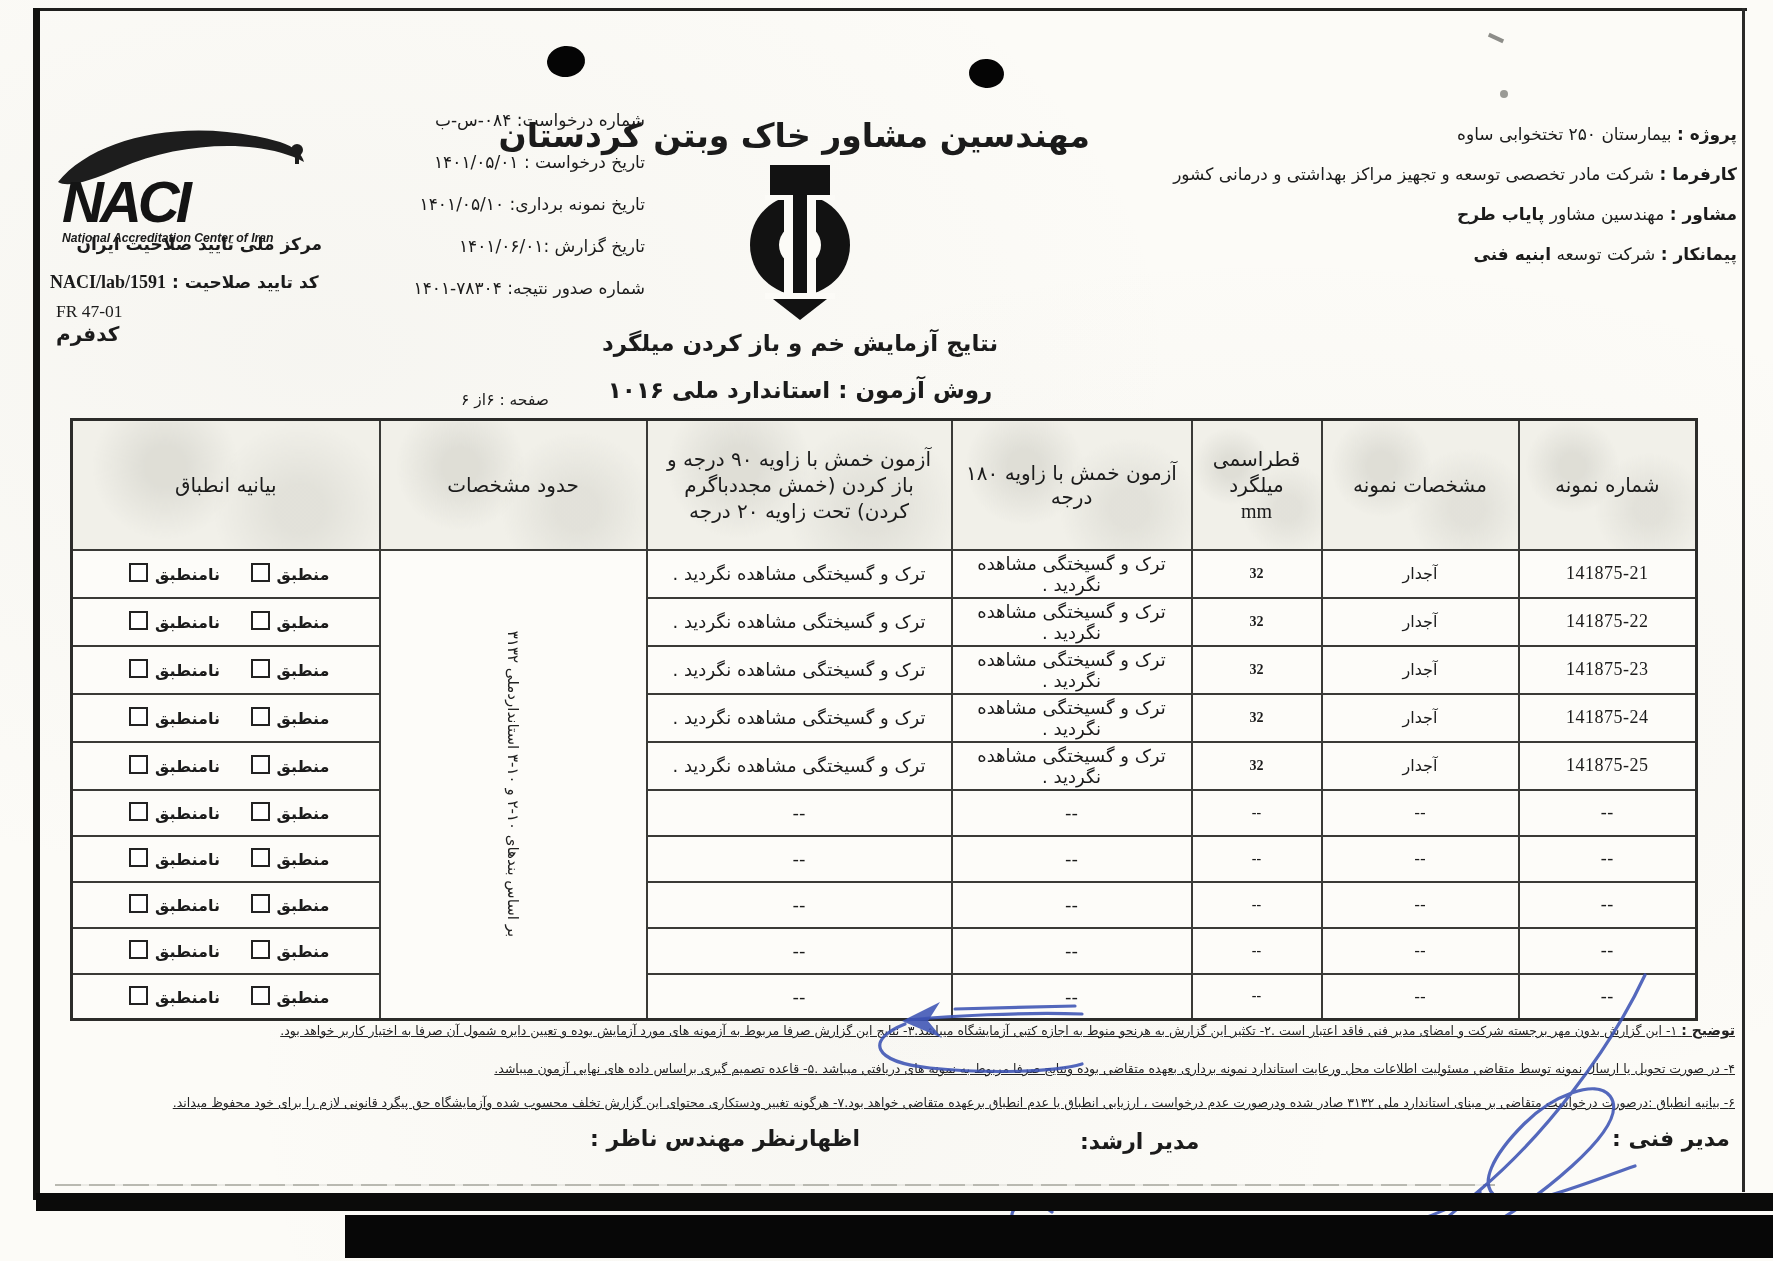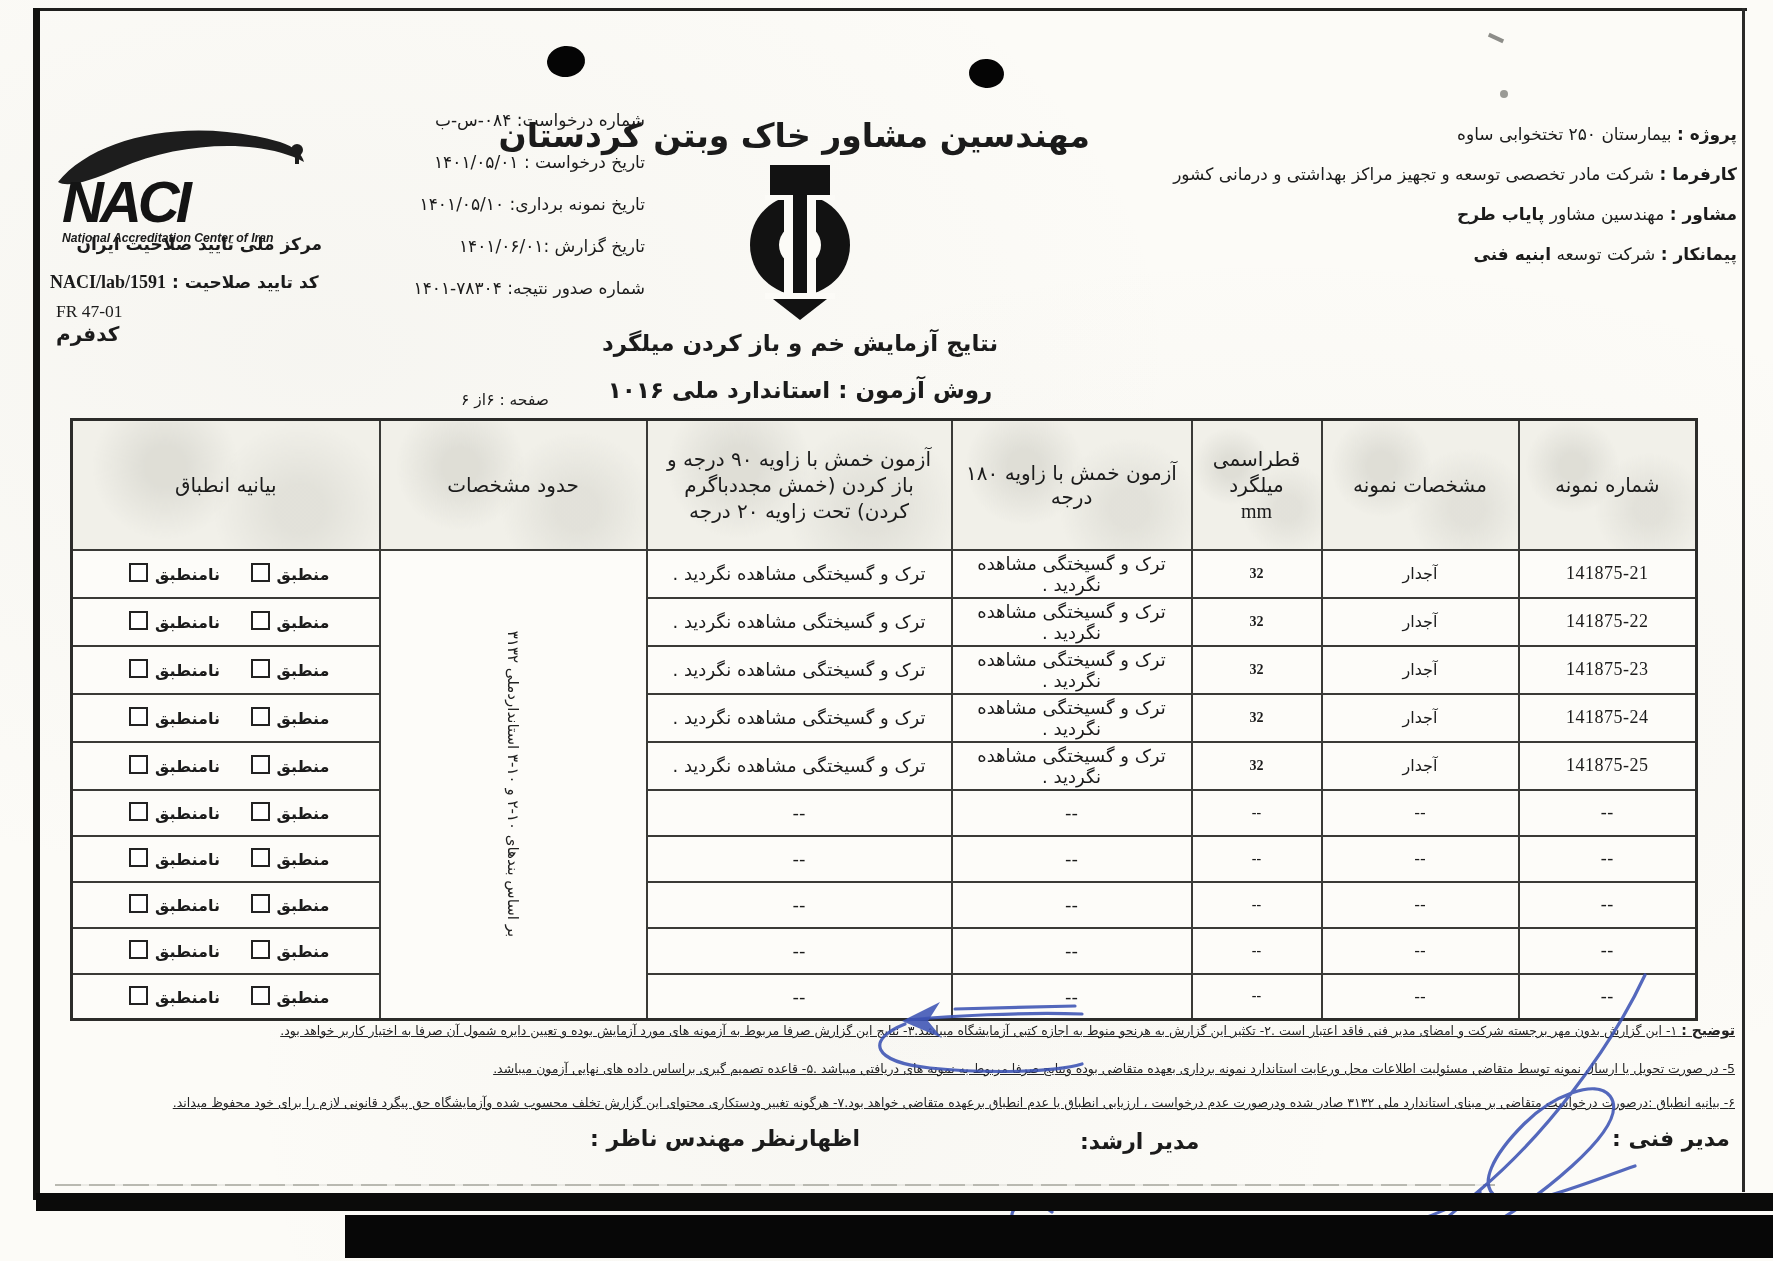--- a/index.html
+++ b/index.html
@@ -293,21 +293,21 @@
           <span class="conf-pair"><span>نامنطبق</span><span class="cbox"></span></span>
         </td>
       </tr>
     </tbody>
   </table>
 
   <div class="abs note n1">
     <span class="note-label">توضیح :</span>
     <span>۱- این گزارش بدون مهر برجسته شرکت و امضای مدیر فنی فاقد اعتبار است .۲- تکثیر این گزارش به هرنحو منوط به اجازه کتبی آزمایشگاه میباشد.۳- نتایج این گزارش صرفا مربوط به آزمونه های مورد آزمایش بوده و تعیین دایره شمول آن صرفا به اختیار کاربر خواهد بود.</span>
   </div>
-  <div class="abs note n2">5- در صورت تحویل یا ارسال نمونه توسط متقاضی مسئولیت اطلاعات محل ورعایت استاندارد نمونه برداری بعهده متقاضی بوده ونتایج صرفا مربوط به نمونه های دریافتی میباشد .۵- قاعده تصمیم گیری براساس داده های نهایی آزمون میباشد.</div>
+  <div class="abs note n2">۴- در صورت تحویل یا ارسال نمونه توسط متقاضی مسئولیت اطلاعات محل ورعایت استاندارد نمونه برداری بعهده متقاضی بوده ونتایج صرفا مربوط به نمونه های دریافتی میباشد .۵- قاعده تصمیم گیری براساس داده های نهایی آزمون میباشد.</div>
   <div class="abs note n3">۶- بیانیه انطباق :درصورت درخواست متقاضی بر مبنای استاندارد ملی ۳۱۳۲ صادر شده ودرصورت عدم درخواست ، ارزیابی انطباق یا عدم انطباق برعهده متقاضی خواهد بود.۷- هرگونه تغییر ودستکاری محتوای این گزارش تخلف محسوب شده وآزمایشگاه حق پیگرد قانونی لازم را برای خود محفوظ میداند.</div>
 
   <div class="abs sig-label sig-tech">مدیر فنی :</div>
   <div class="abs sig-label sig-senior">مدیر ارشد:</div>
   <div class="abs sig-label sig-super">اظهارنظر مهندس ناظر :</div>
 
   <div class="abs dashline"></div>
 
   <svg class="abs sig-svg" width="1773" height="1261" viewBox="0 0 1773 1261">
     <g stroke="#3c53b4" stroke-width="3.2" fill="none" stroke-linecap="round" opacity="0.88">

